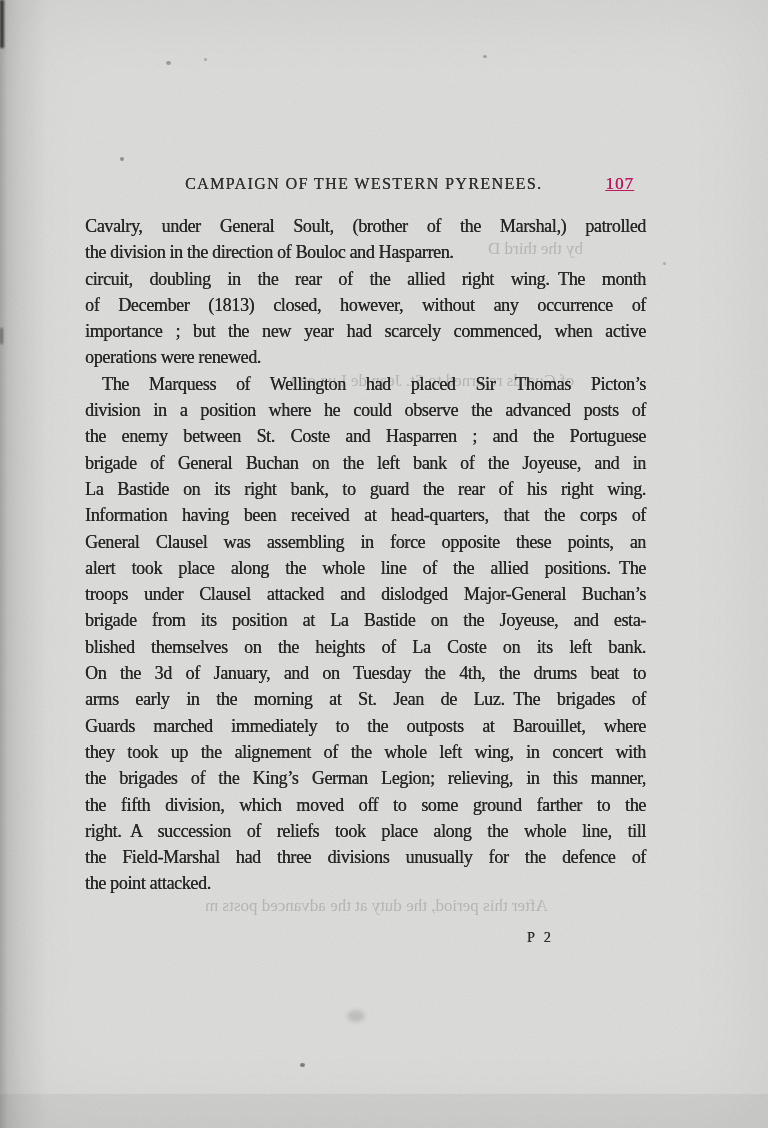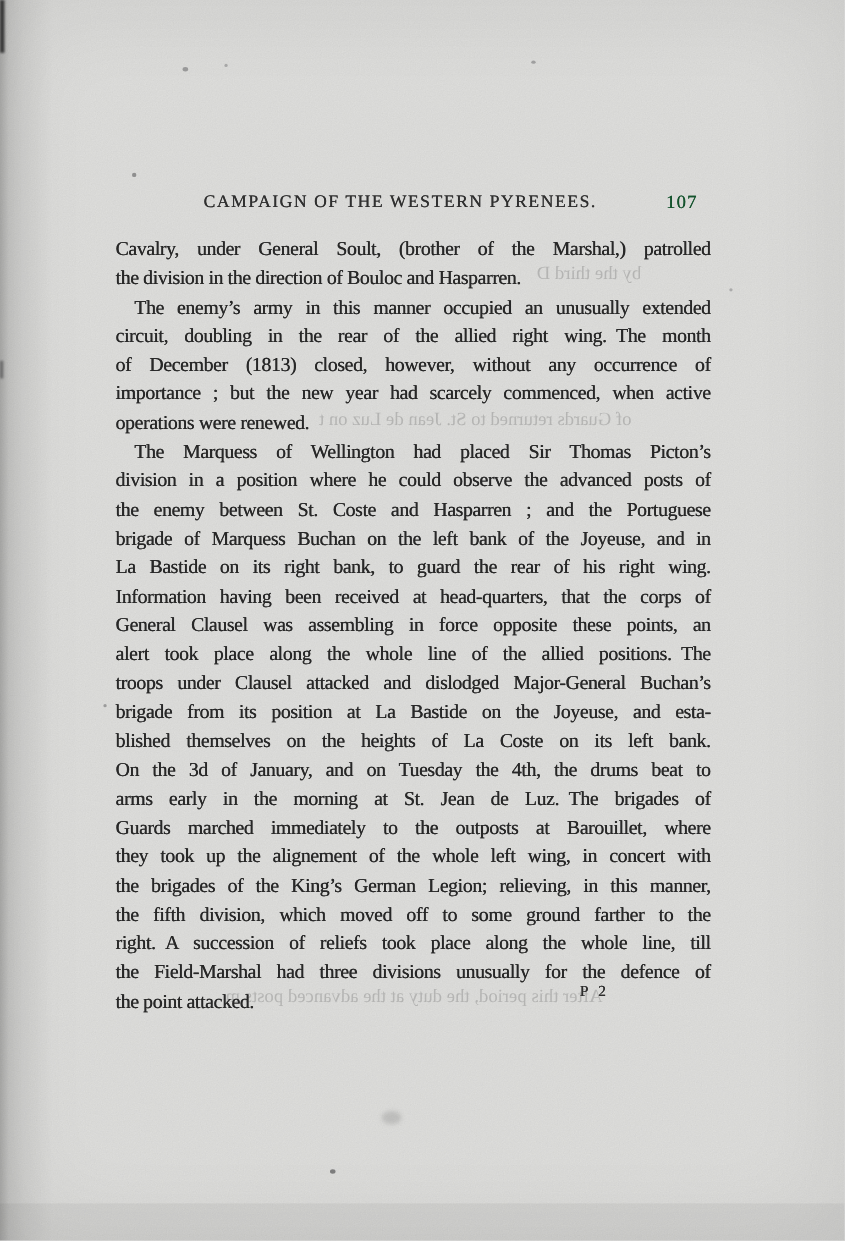--- a/index.html
+++ b/index.html
@@ -28,39 +28,39 @@
   .running-head{
     position:absolute;left:85px;top:175px;width:561px;height:22px;z-index:4;
   }
   .head-title{
     position:absolute;left:100px;top:0;
     font-size:16px;letter-spacing:1.4px;color:#303030;
     text-shadow:0.2px 0 0 currentColor;white-space:nowrap;
   }
   .head-folio{
     position:absolute;right:12px;top:-1px;
-    font-size:17px;letter-spacing:1px;color:#14532d;
+    font-size:17px;letter-spacing:1px;color:#be185d;
     text-shadow:0.2px 0 0 currentColor;
+    text-decoration:underline;
   }
   
   #text-block{
     position:absolute;left:85px;top:213px;width:561px;z-index:4;
   }
   .line{
     font-size:18px;line-height:26.3px;letter-spacing:-0.35px;
     text-align:justify;text-align-last:justify;
     white-space:normal;color:#282828;
     text-shadow:0.25px 0 0 currentColor;
-    margin-left:20px;
   }
   .line.indent{padding-left:17px;}
   .line.last{text-align-last:left;}
   
   .signature-mark{
-    position:absolute;left:527px;top:894px;z-index:4;
+    position:absolute;left:527px;top:930px;z-index:4;
     font-size:14px;letter-spacing:3px;color:#2d2d2d;
     text-shadow:0.2px 0 0 currentColor;
   }
   
   .ghost{
     position:absolute;z-index:2;pointer-events:none;
     transform:scaleX(-1);
     font-size:17px;letter-spacing:0;color:rgba(95,95,95,0.30);
     filter:blur(0.4px);white-space:nowrap;
   }
@@ -97,31 +97,30 @@
     <span class="head-title">CAMPAIGN OF THE WESTERN PYRENEES.</span>
     <span class="head-folio">107</span>
   </div>
 
   <div id="text-block">
       <div>
         <div class="line">Cavalry, under General Soult, (brother of the Marshal,) patrolled</div>
         <div class="line last">the division in the direction of Bouloc and Hasparren.</div>
       </div>
       <div>
-        <div class="line indent">The enemy’s army in this manner occupied an unusually extended</div>
         <div class="line">circuit, doubling in the rear of the allied right wing. The month</div>
         <div class="line">of December (1813) closed, however, without any occurrence of</div>
         <div class="line">importance ; but the new year had scarcely commenced, when active</div>
         <div class="line last">operations were renewed.</div>
       </div>
       <div>
         <div class="line indent">The Marquess of Wellington had placed Sir Thomas Picton’s</div>
         <div class="line">division in a position where he could observe the advanced posts of</div>
         <div class="line">the enemy between St. Coste and Hasparren ; and the Portuguese</div>
-        <div class="line">brigade of Marquess Buchan on the left bank of the Joyeuse, and in</div>
+        <div class="line">brigade of General Buchan on the left bank of the Joyeuse, and in</div>
         <div class="line">La Bastide on its right bank, to guard the rear of his right wing.</div>
         <div class="line">Information having been received at head-quarters, that the corps of</div>
         <div class="line">General Clausel was assembling in force opposite these points, an</div>
         <div class="line">alert took place along the whole line of the allied positions. The</div>
         <div class="line">troops under Clausel attacked and dislodged Major-General Buchan’s</div>
         <div class="line">brigade from its position at La Bastide on the Joyeuse, and esta-</div>
         <div class="line">blished themselves on the heights of La Coste on its left bank.</div>
         <div class="line">On the 3d of January, and on Tuesday the 4th, the drums beat to</div>
         <div class="line">arms early in the morning at St. Jean de Luz. The brigades of</div>
         <div class="line">Guards marched immediately to the outposts at Barouillet, where</div>

